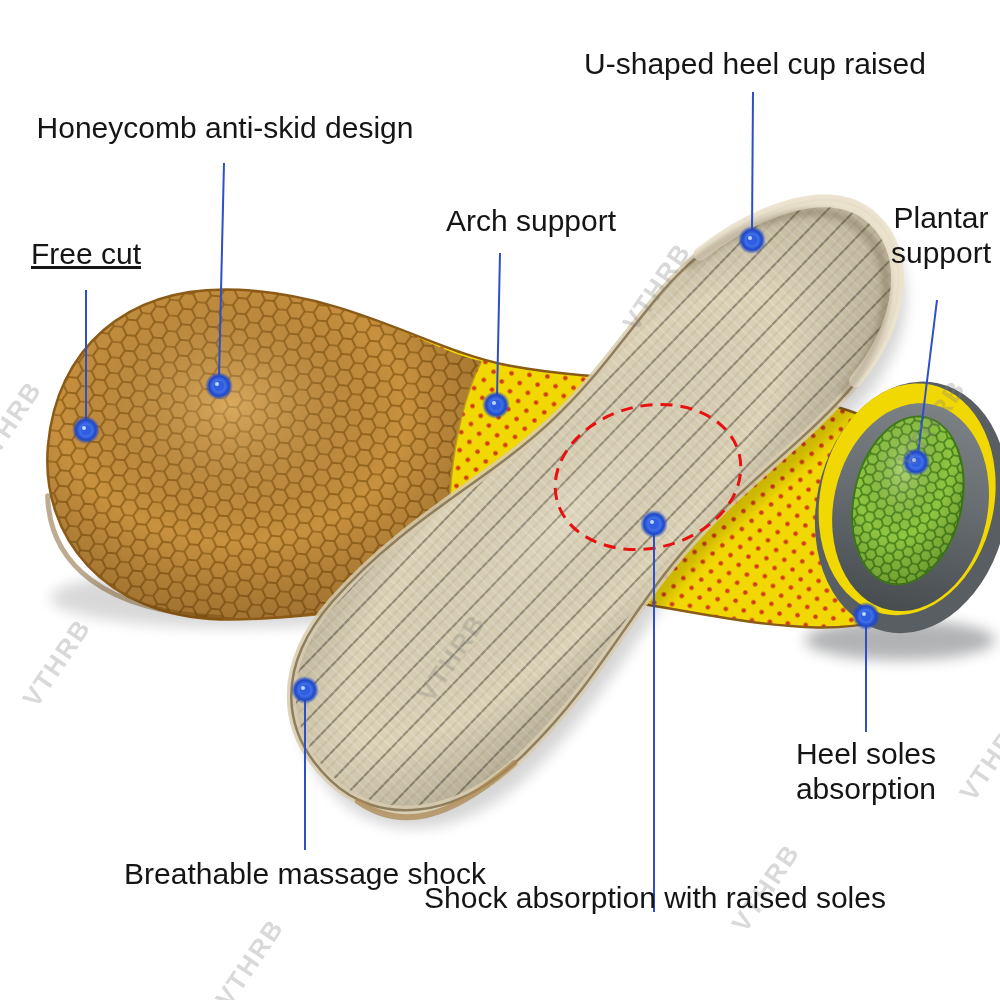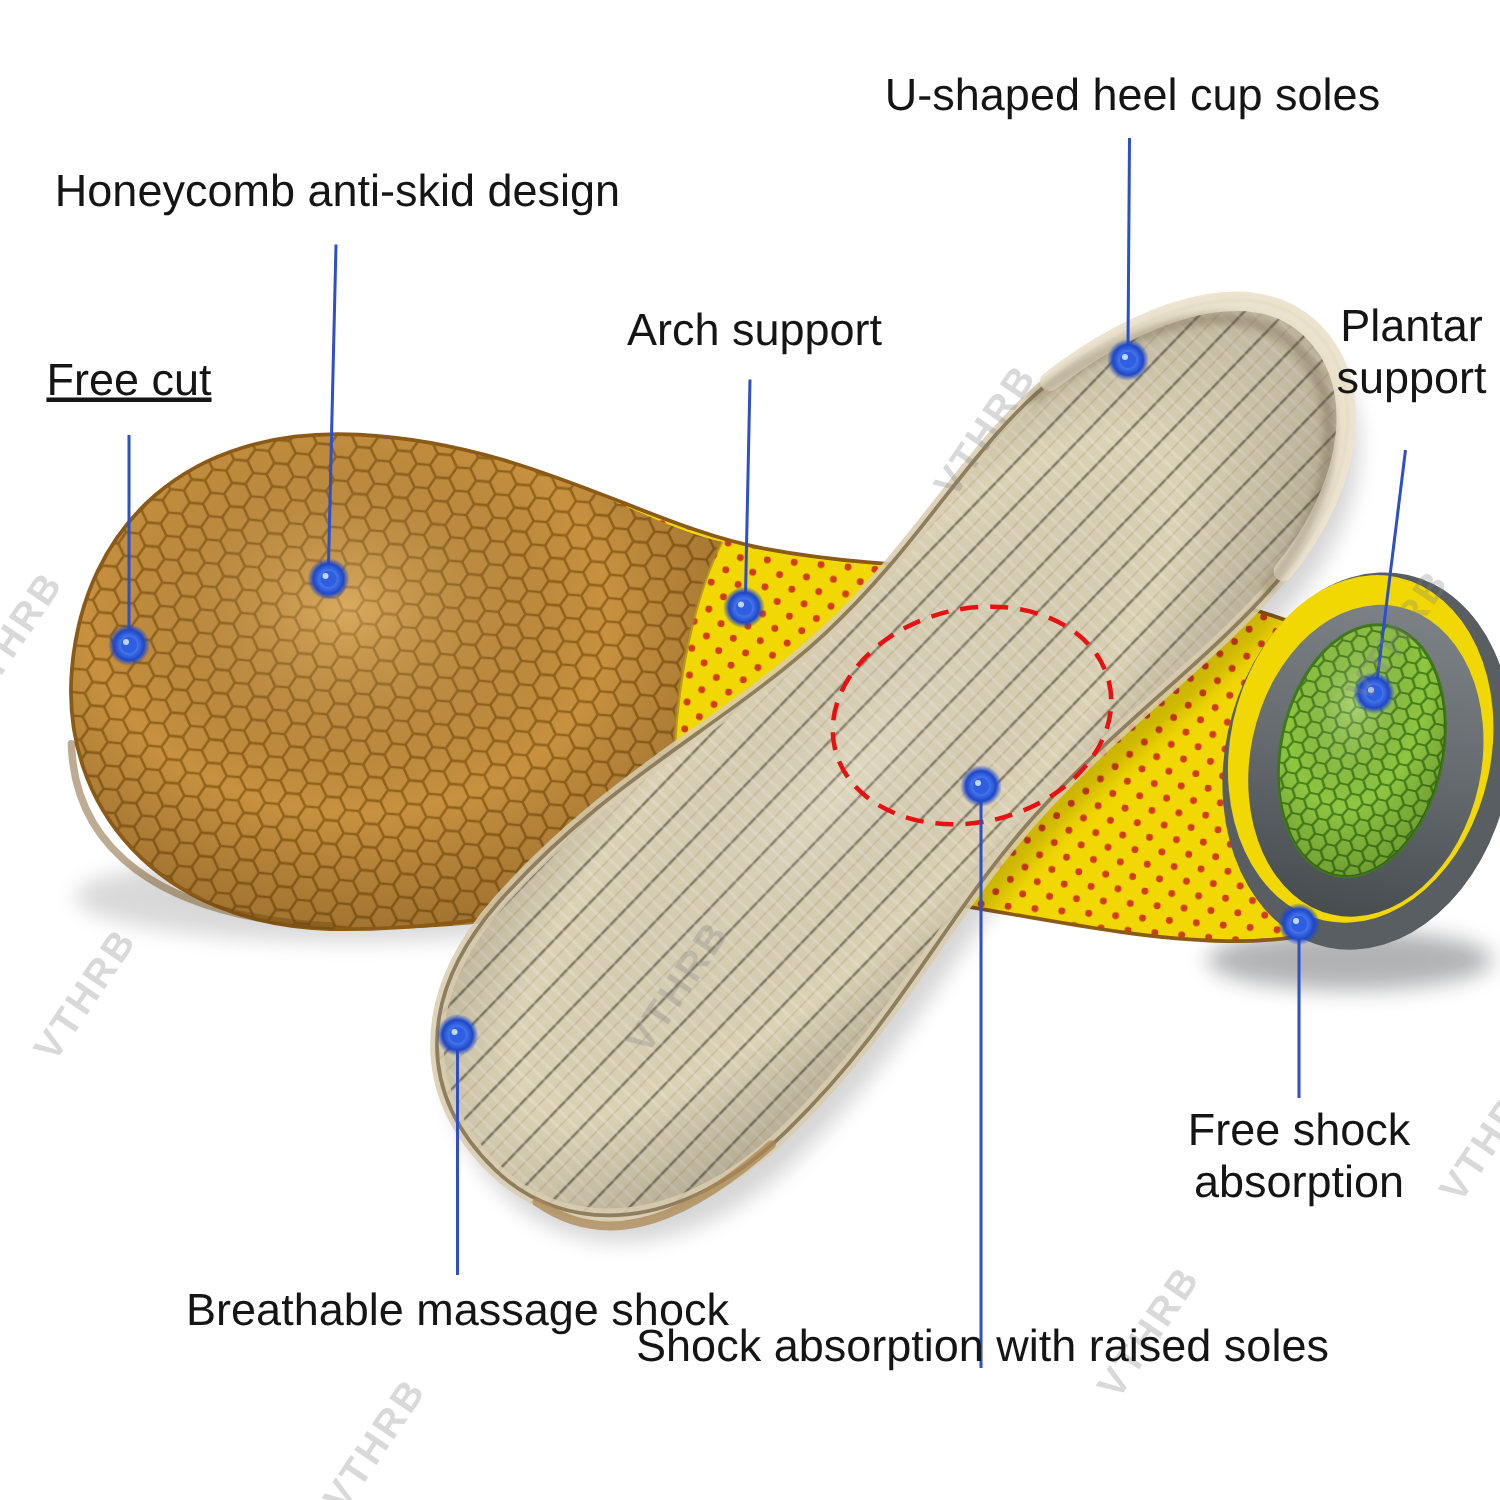--- a/index.html
+++ b/index.html
@@ -183,25 +183,25 @@
     </g>
     <g transform="translate(305,690)">
       <circle r="14" fill="url(#dotGlow)"></circle>
         <circle r="5.5" fill="#2f5fe0"></circle>
         <circle cx="-2" cy="-2" r="2" fill="#cfe2ff" opacity="0.9"></circle>
     </g>
   </g>
 </svg>
 
 <div class="callout" style="left:225px; top:110px;">Honeycomb anti-skid design</div>
-<div class="callout" style="left:755px; top:46px;">U-shaped heel cup soles</div>
-<div class="callout" style="left:503px; top:203px;text-align:right;">Arch support</div>
+<div class="callout" style="left:755px; top:46px;">U-shaped heel cup raised</div>
+<div class="callout" style="left:531px; top:203px;text-align:right;">Arch support</div>
 <div class="callout wrap" style="left:941px; top:200px; width:140px;">Plantar support</div>
 <div class="callout" style="left:86px;  top:236px;text-decoration:underline;">Free cut</div>
-<div class="callout wrap" style="left:866px; top:736px; width:200px;">Free shock absorption</div>
+<div class="callout wrap" style="left:866px; top:736px; width:200px;">Heel soles absorption</div>
 <div class="callout" style="left:305px; top:856px;">Breathable massage shock</div>
 <div class="callout" style="left:655px; top:880px;">Shock absorption with raised soles</div>
 
 <div class="watermark" style="left:8px;   top:425px;">VTHRB</div>
 <div class="watermark" style="left:57px;  top:663px;">VTHRB</div>
 <div class="watermark" style="left:250px; top:963px;">VTHRB</div>
 <div class="watermark" style="left:452px; top:658px;">VTHRB</div>
 <div class="watermark" style="left:657px; top:287px;">VTHRB</div>
 <div class="watermark" style="left:766px; top:888px;">VTHRB</div>
 <div class="watermark" style="left:932px; top:424px;">VTHRB</div>

